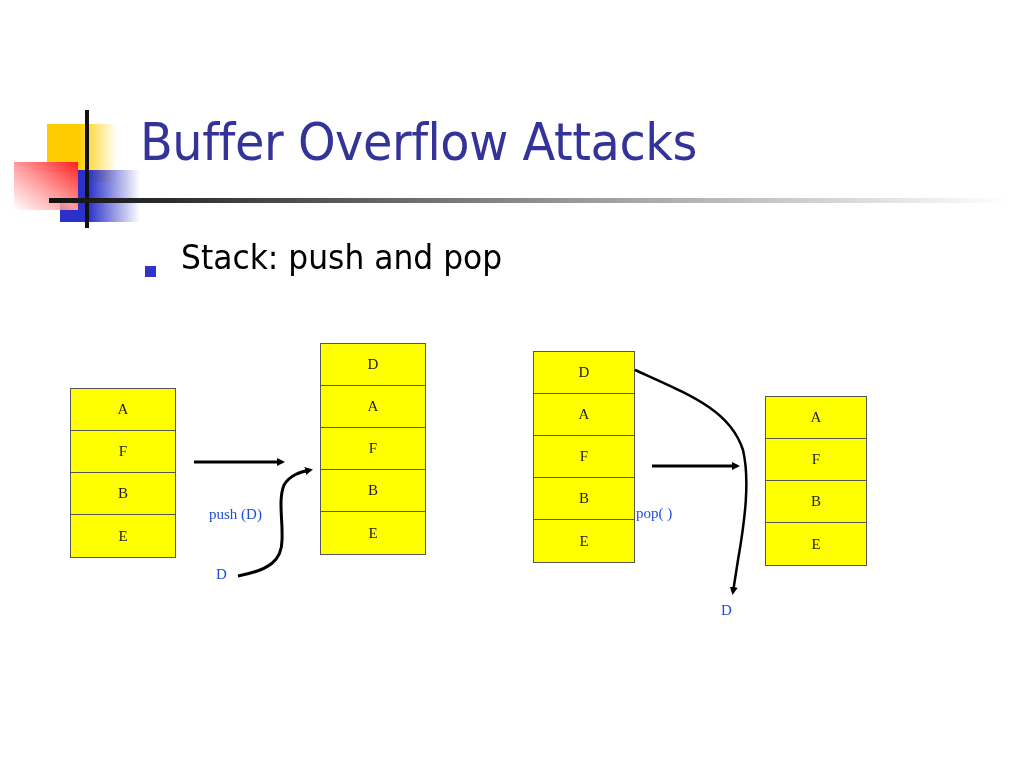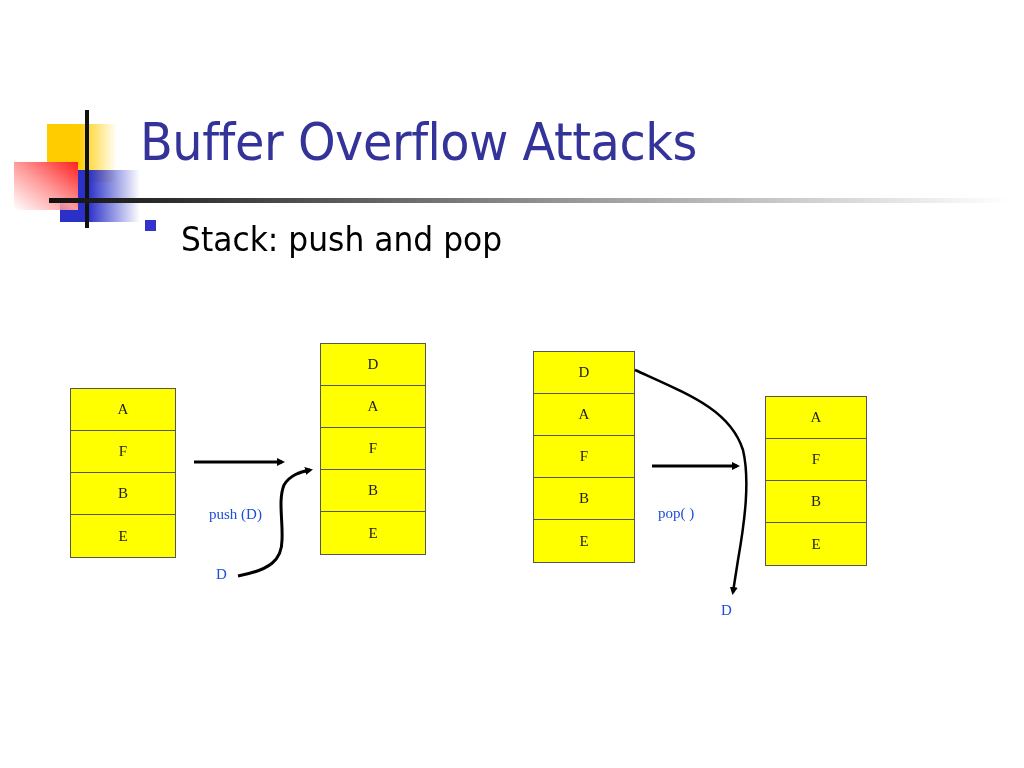--- a/index.html
+++ b/index.html
@@ -4,21 +4,21 @@
 <style>
   html, body { margin:0; padding:0; }
   body { width:1024px; height:768px; background:#ffffff; position:relative; overflow:hidden; font-family:"DejaVu Sans", sans-serif; }
   .deco { position:absolute; }
   #sq-yellow { left:47px; top:124px; width:70px; height:58px; background:linear-gradient(to right, #ffcc00 0%, #ffcc00 45%, rgba(255,204,0,0) 100%); }
   #sq-red { left:14px; top:162px; width:64px; height:48px; background:linear-gradient(to bottom left, #ff2020 0%, #ff9a9a 50%, rgba(255,255,255,0.2) 100%); }
   #sq-blue { left:60px; top:170px; width:80px; height:52px; background:linear-gradient(to right, #2a30c8 0%, #2a30c8 35%, rgba(42,48,200,0) 100%); }
   #vline { left:85px; top:110px; width:4px; height:118px; background:#111; }
   #hline { left:49px; top:198px; width:960px; height:5px; background:linear-gradient(to right, #111 0%, #333 15%, #999 55%, rgba(255,255,255,0) 100%); }
   #title { position:absolute; left:140px; top:112px; font-size:52px; color:#333399; letter-spacing:-0.5px; white-space:nowrap; font-family:"DejaVu Sans", sans-serif; transform:scaleX(0.92); transform-origin:left; }
-  #bullet-row { position:absolute; left:145px; top:220px; display:flex; align-items:flex-start; }
+  #bullet-row { position:absolute; left:145px; top:238px; display:flex; align-items:flex-end; }
   #bullet { width:11px; height:11px; background:#3333cc; margin-right:25px; }
   #bullet-text { font-size:33px; color:#000; white-space:nowrap; transform:scaleX(0.95); transform-origin:left; }
   .stack { position:absolute; border:1px solid #555; background:#ffff00; }
   .cell { height:42px; border-bottom:1px solid #555; box-sizing:border-box; display:flex; align-items:center; justify-content:center; font-family:"Liberation Serif", serif; font-size:15px; color:#222; }
   .cell:last-child { border-bottom:none; }
   .lbl { position:absolute; font-family:"Liberation Serif", serif; font-size:15px; color:#1d4ed8; white-space:nowrap; }
   svg#arrows { position:absolute; left:0; top:0; }
 </style>
 </head>
 <body>
@@ -61,21 +61,21 @@
 
 <div class="stack" style="left:765px; top:396px; width:100px;">
   <div class="cell">A</div>
   <div class="cell">F</div>
   <div class="cell">B</div>
   <div class="cell">E</div>
 </div>
 
 <div class="lbl" style="left:209px; top:506px;">push (D)</div>
 <div class="lbl" style="left:216px; top:566px;">D</div>
-<div class="lbl" style="left:658px; top:505px;">pop( )</div>
+<div class="lbl" style="left:636px; top:505px;">pop( )</div>
 <div class="lbl" style="left:721px; top:602px;">D</div>
 
 <svg id="arrows" width="1024" height="768">
   <defs>
     <marker id="ah" markerWidth="8" markerHeight="8" refX="5" refY="4" orient="auto" markerUnits="userSpaceOnUse">
       <path d="M0,0 L8,4 L0,8 z" fill="#000"></path>
     </marker>
   </defs>
 
   <line x1="194" y1="462" x2="282" y2="462" stroke="#000" stroke-width="3" marker-end="url(#ah)"></line>

